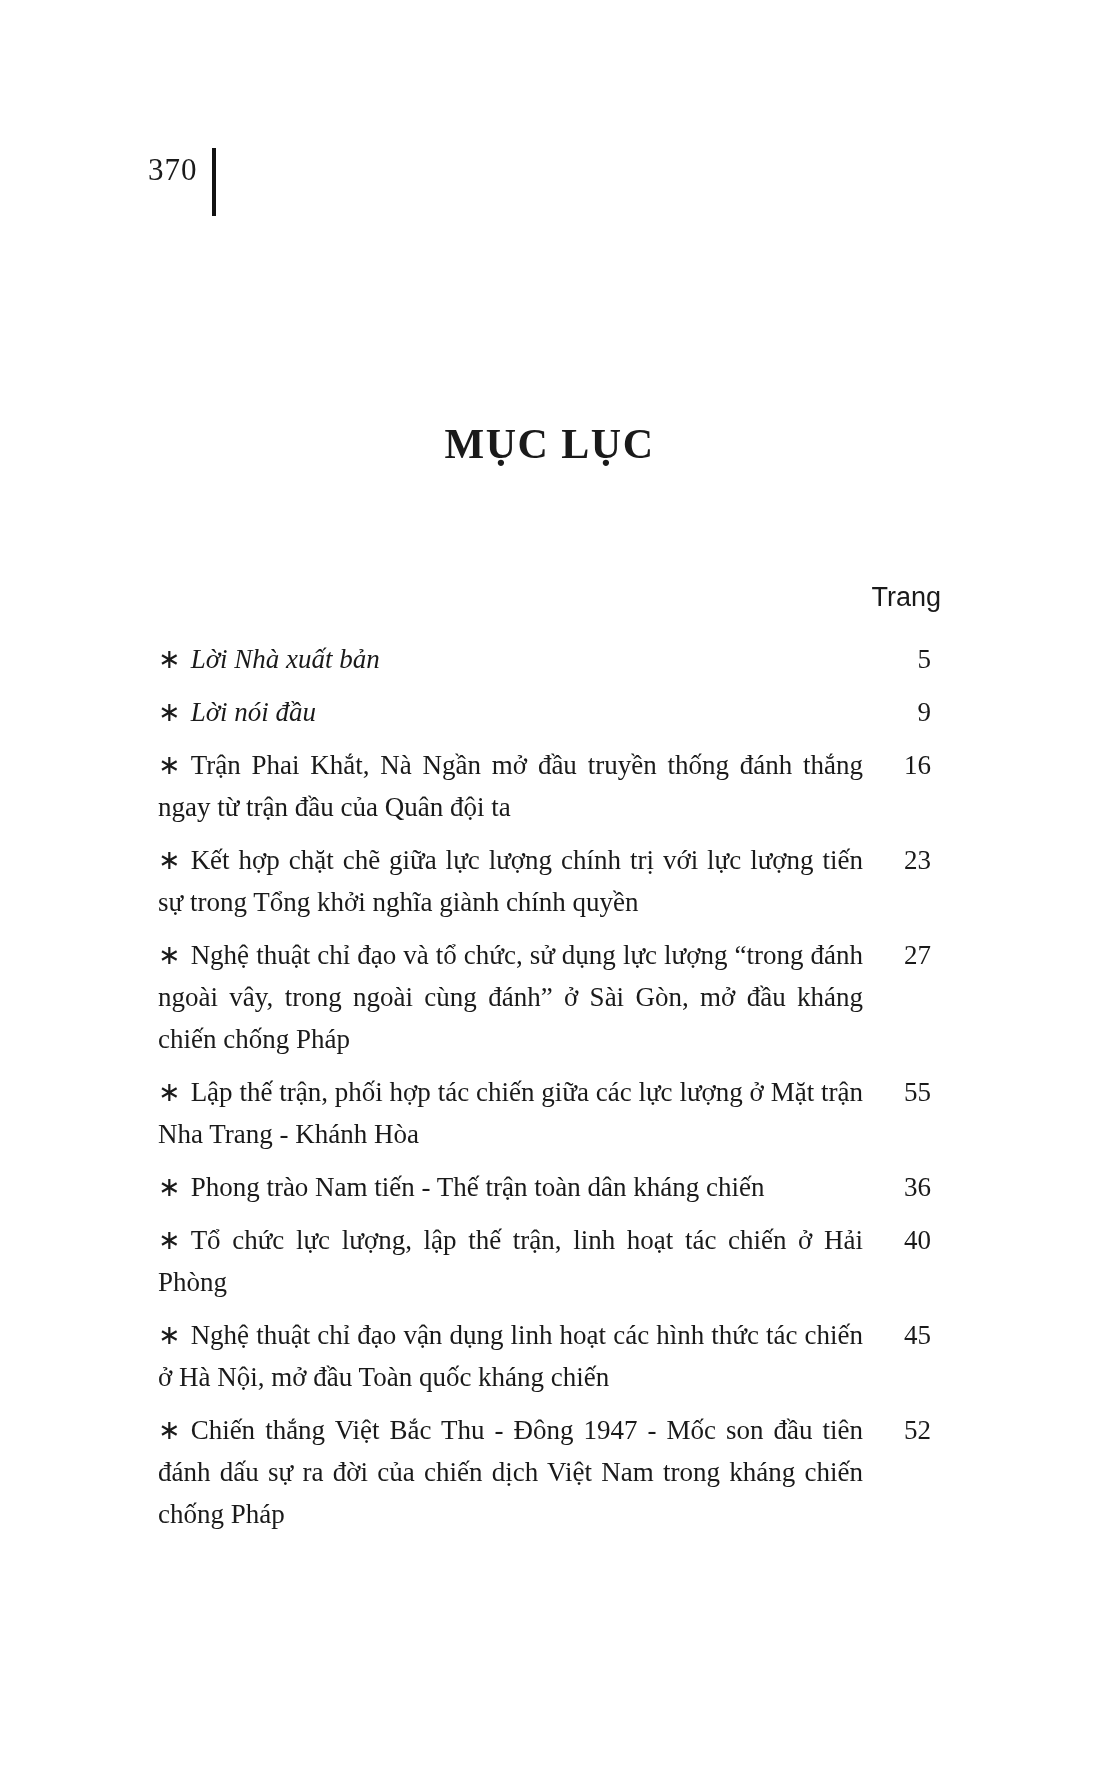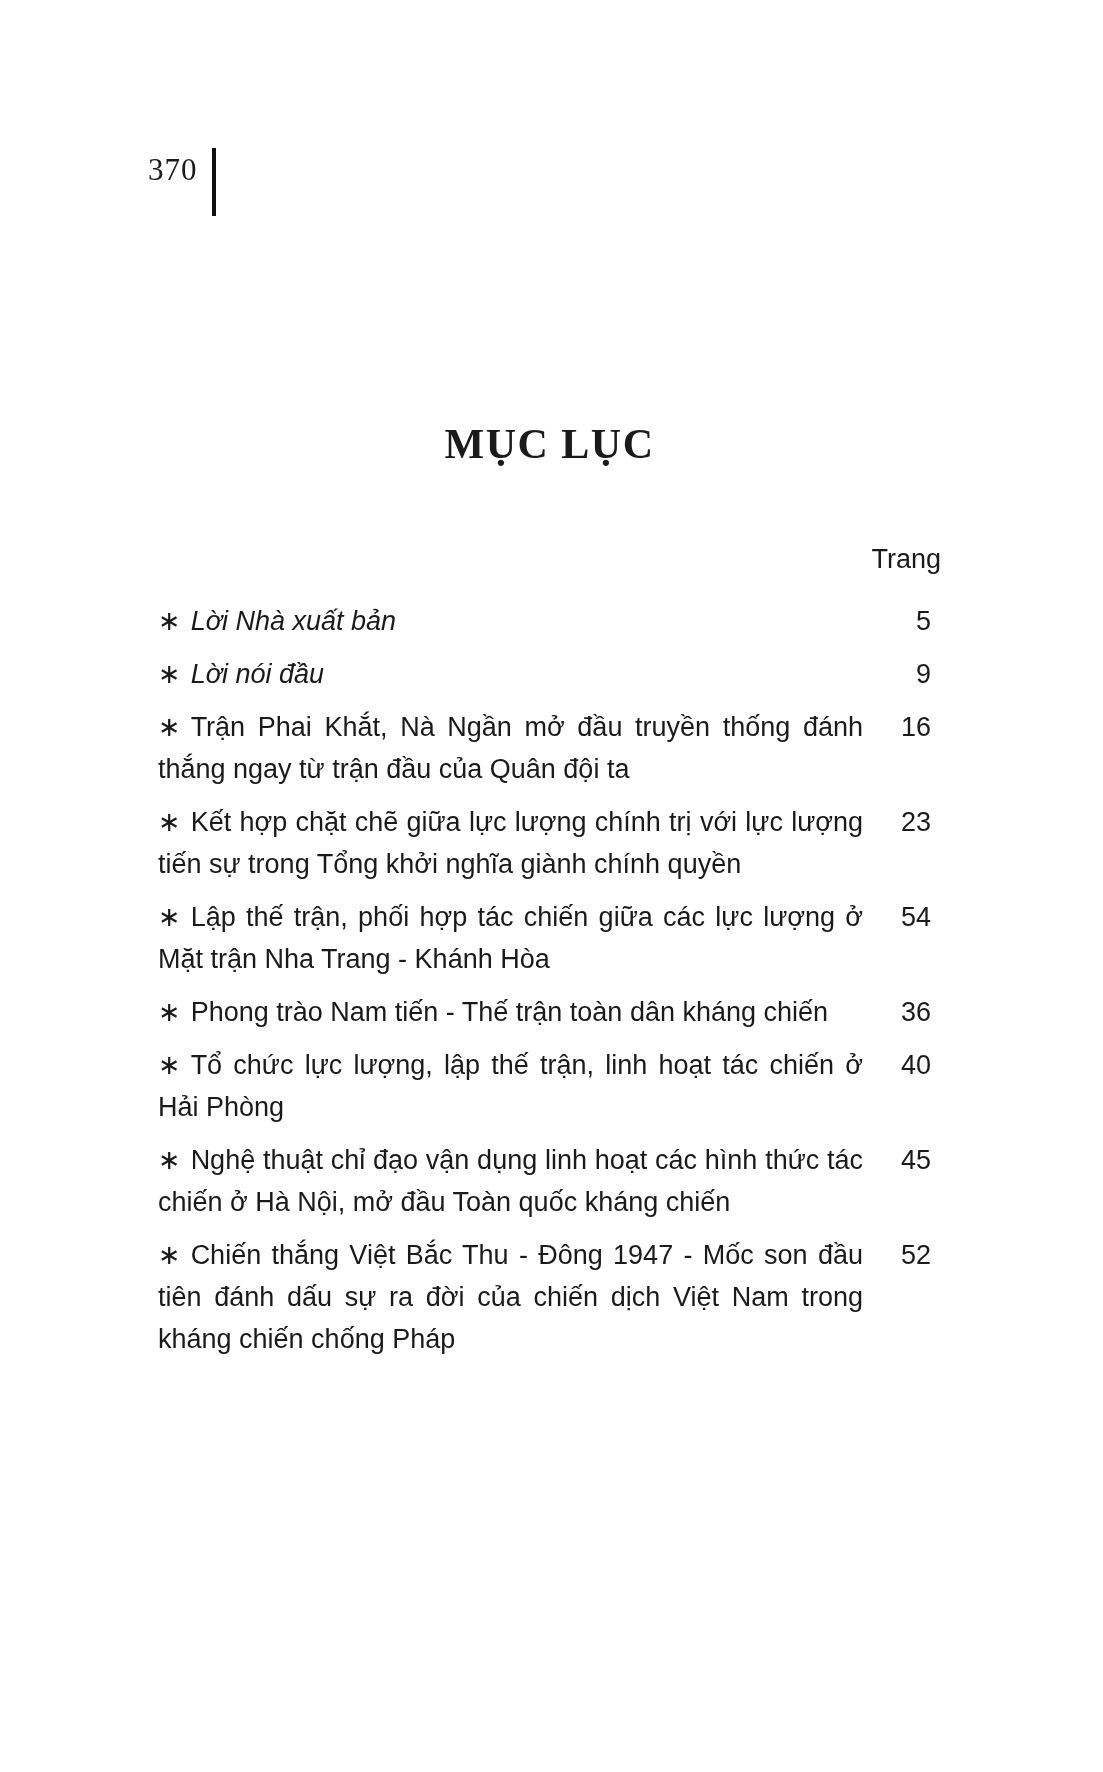--- a/index.html
+++ b/index.html
@@ -42,29 +42,29 @@
     margin: 0;
     padding-top: 424px;
     text-align: center;
     font-family: "Liberation Serif", "DejaVu Serif", serif;
     font-weight: bold;
     font-size: 42px;
     line-height: 40px;
     letter-spacing: 1.5px;
   }
   .trang-row {
-    margin-top: 74px;
+    margin-top: 112px;
     display: flex;
     justify-content: flex-end;
   }
   .trang {
     font-size: 27px;
     line-height: 42px;
   }
-  .toc-list { margin-top: 20px; }
+  .toc-list { margin-top: 20px; font-family: Liberation Serif, serif; }
   .row {
     display: flex;
     align-items: flex-start;
     margin-bottom: 11px;
   }
   .entry-text {
     flex: 1;
     margin: 0;
     font-size: 27px;
     line-height: 42px;
@@ -122,24 +122,28 @@
         <p class="entry-text"><span class="marker">∗</span><span>Trận Phai Khắt, Nà Ngần mở đầu truyền thống đánh thắng ngay từ trận đầu của Quân đội ta</span></p>
         <div class="pagenum">16</div>
       </div>
 
 
       <div class="row">
         <p class="entry-text"><span class="marker">∗</span><span>Kết hợp chặt chẽ giữa lực lượng chính trị với lực lượng tiến sự trong Tổng khởi nghĩa giành chính quyền</span></p>
         <div class="pagenum">23</div>
       </div>
 
+      <div class="row">
+        <p class="entry-text"><span class="marker">∗</span><span>Nghệ thuật chỉ đạo và tổ chức, sử dụng lực lượng “trong đánh ngoài vây, trong ngoài cùng đánh” ở Sài Gòn, mở đầu kháng chiến chống Pháp</span></p>
+        <div class="pagenum">27</div>
+      </div>
 
       <div class="row">
         <p class="entry-text"><span class="marker">∗</span><span>Lập thế trận, phối hợp tác chiến giữa các lực lượng ở Mặt trận Nha Trang - Khánh Hòa</span></p>
-        <div class="pagenum">54</div>
+        <div class="pagenum">55</div>
       </div>
 
       <div class="row">
         <p class="entry-text"><span class="marker">∗</span><span>Phong trào Nam tiến - Thế trận toàn dân kháng chiến</span></p>
         <div class="pagenum">36</div>
       </div>
 
       <div class="row">
         <p class="entry-text"><span class="marker">∗</span><span>Tổ chức lực lượng, lập thế trận, linh hoạt tác chiến ở Hải Phòng</span></p>
         <div class="pagenum">40</div>

